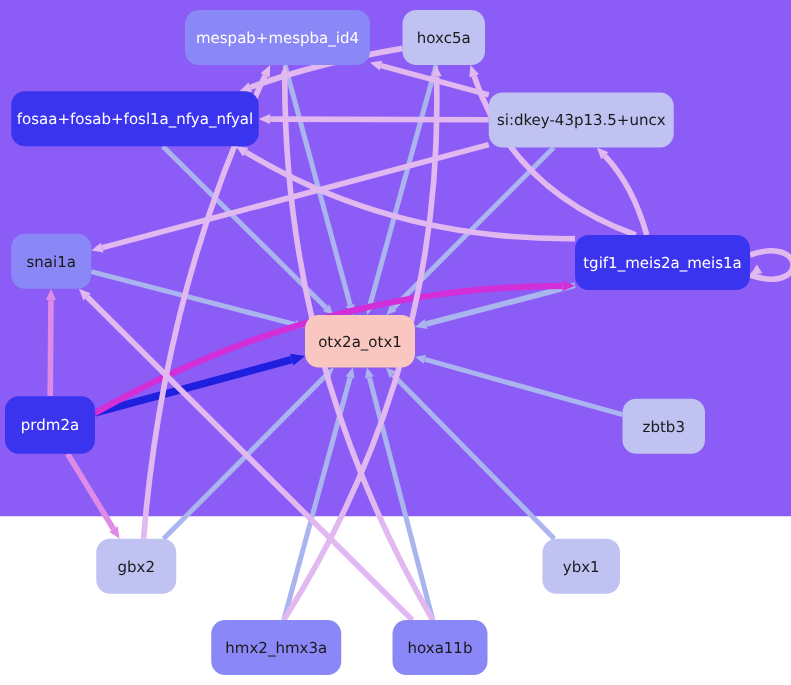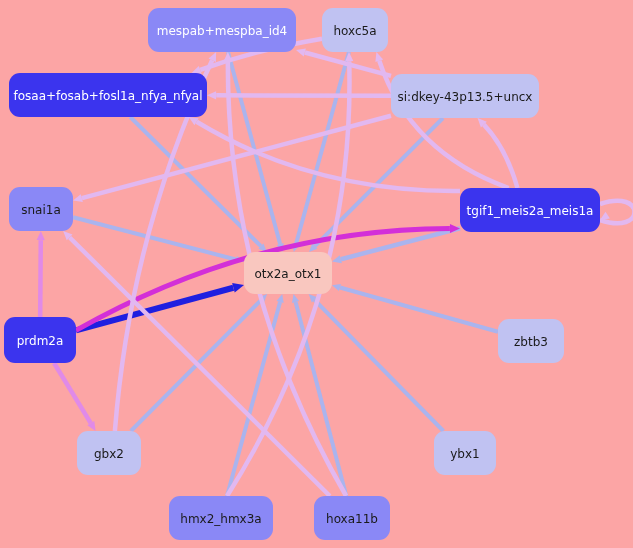--- a/index.html
+++ b/index.html
@@ -10,22 +10,22 @@
   }
   body {
     width: 633px;
     height: 548px;
     font-family: "DejaVu Sans", "Liberation Sans", sans-serif;
     overflow: hidden;
   }
   #graph-root {
     position: relative;
     width: 633px;
-    height: 548px;
-    background: #fca5a5;
+    height: 413px;
+    background: #8b5cf6;
     text-align: center;
   }
   svg#network-svg {
     position: absolute;
     left: 0;
     top: 0;
     width: 633px;
     height: 548px;
     display: block;
   }

